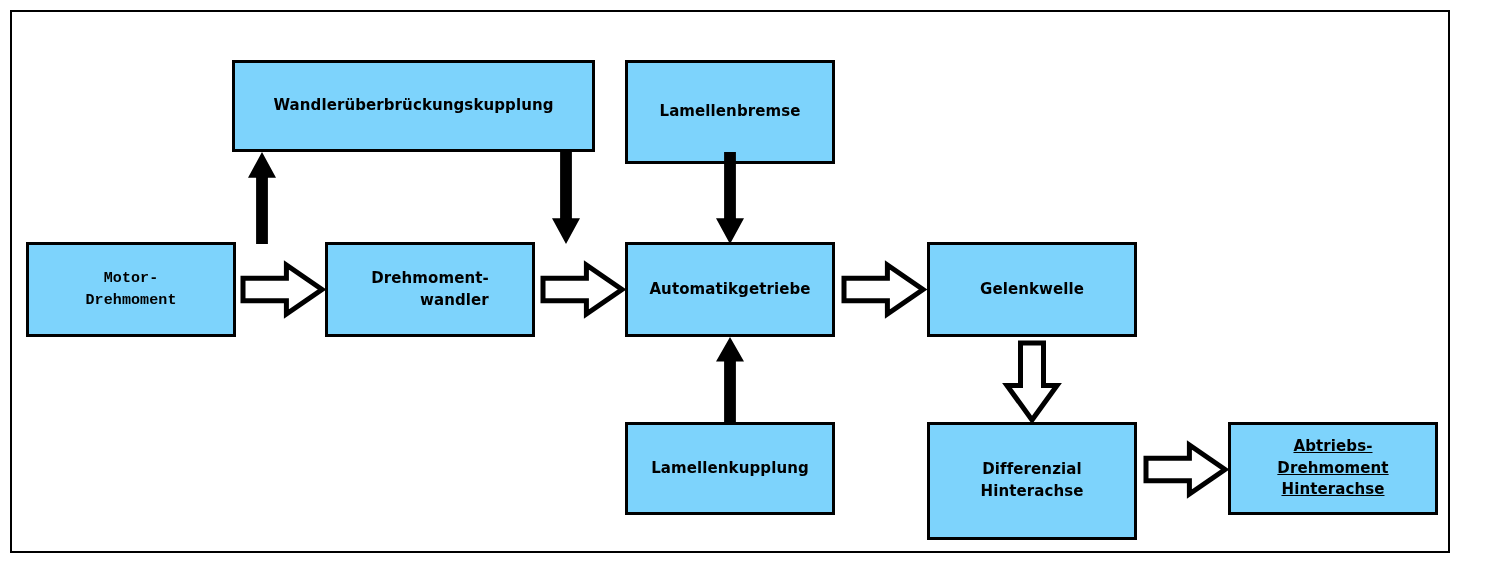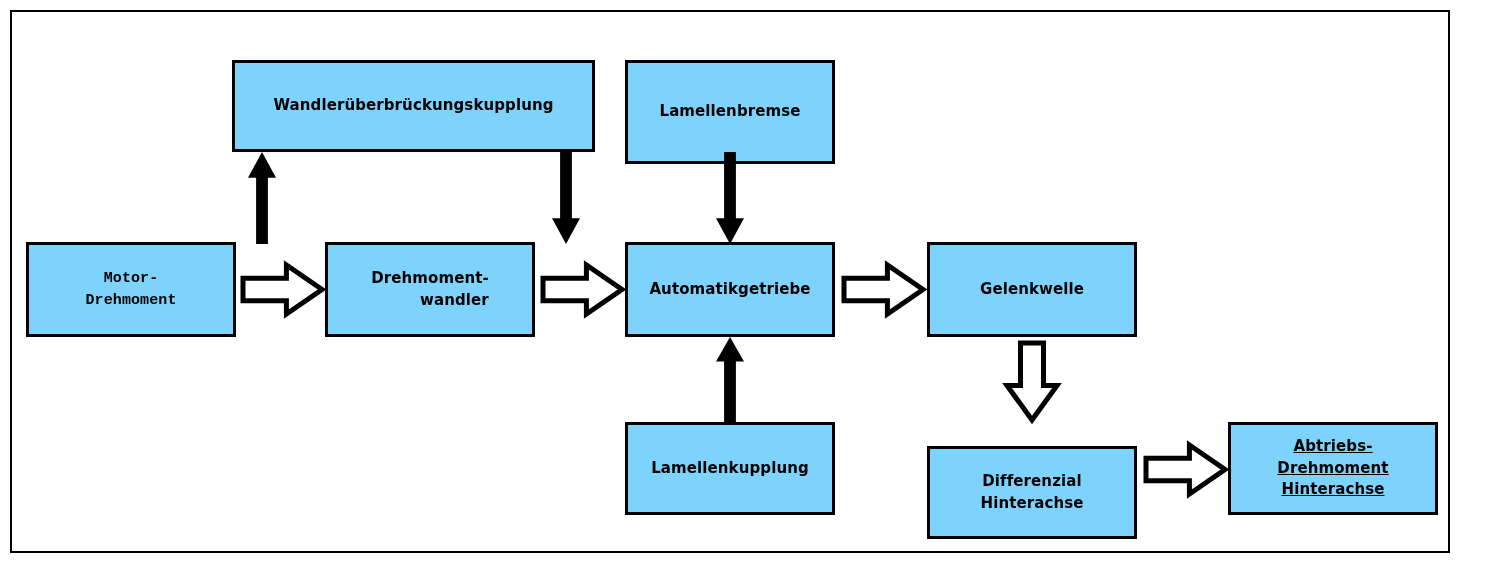--- a/index.html
+++ b/index.html
@@ -57,21 +57,21 @@
   <div id="nodes-layer">
       <div class="node" style="left: 232px; top: 60px; width: 363px; height: 92px;"><span>Wandlerüberbrückungskupplung</span></div>
       <div class="node" style="left: 625px; top: 60px; width: 210px; height: 104px;"><span>Lamellenbremse</span></div>
       <div class="node" style="left: 26px; top: 242px; width: 210px; height: 95px; font-family: Liberation Mono, monospace;"><span>Motor-
 Drehmoment</span></div>
       <div class="node" style="left: 325px; top: 242px; width: 210px; height: 95px; text-align: right;"><span>Drehmoment-
 wandler</span></div>
       <div class="node" style="left: 625px; top: 242px; width: 210px; height: 95px;"><span>Automatikgetriebe</span></div>
       <div class="node" style="left: 927px; top: 242px; width: 210px; height: 95px;"><span>Gelenkwelle</span></div>
       <div class="node" style="left: 625px; top: 422px; width: 210px; height: 93px; justify-content: center;"><span>Lamellenkupplung</span></div>
-      <div class="node" style="left: 927px; top: 422px; width: 210px; height: 93px; margin-top: 24px;"><span>Differenzial
+      <div class="node" style="left: 927px; top: 422px; width: 210px; height: 118px;"><span>Differenzial
 Hinterachse</span></div>
       <div class="node" style="left: 1228px; top: 422px; width: 210px; height: 93px; text-decoration: underline;"><span>Abtriebs-
 Drehmoment
 Hinterachse</span></div>
     </div>
   <div id="connectors-layer">
       <svg class="arrow-svg" width="28" height="92" viewBox="0 0 28 92" style="left: 248px; top: 152px;">
         <polygon points="8.1,92.0 19.9,92.0 19.9,25.8 28.0,25.8 14.0,0.0 0.0,25.8 8.1,25.8" class="solid-shape"></polygon>
       </svg>
       <svg class="arrow-svg" width="28" height="92" viewBox="0 0 28 92" style="left: 552px; top: 152px;">

